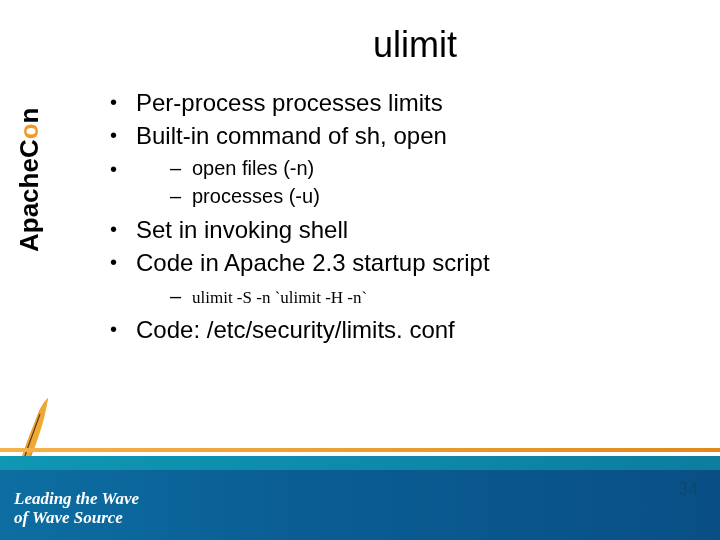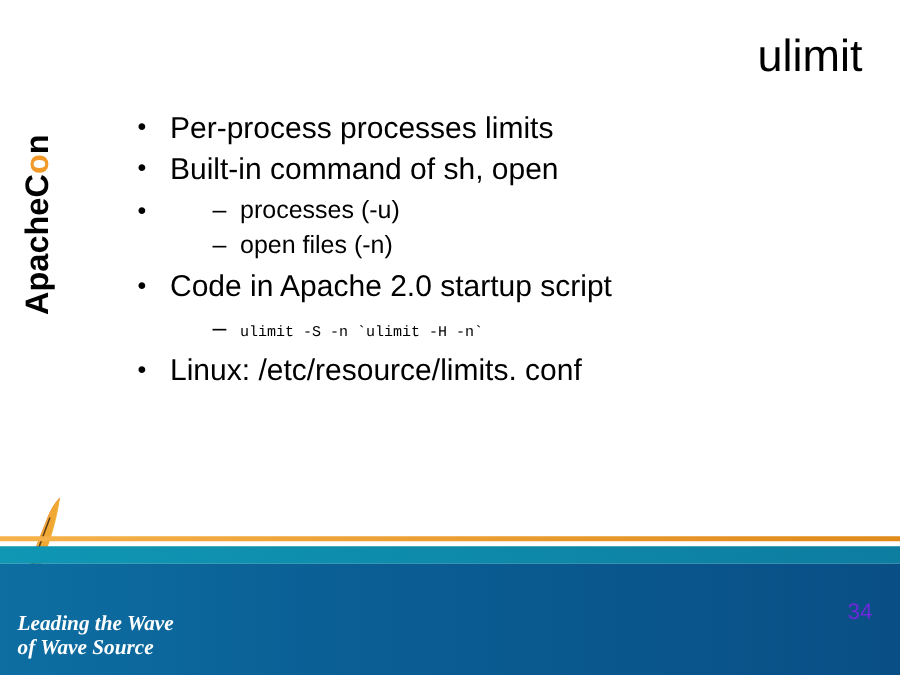--- a/index.html
+++ b/index.html
@@ -36,44 +36,44 @@
     position:absolute;left:8px;top:396px;
   }
   
   .content{
     position:absolute;left:80px;right:30px;top:10px;
     color:#000;
   }
   .title{
     font-size:36px;
     font-weight:400;
-    text-align:right;
+    text-align:center;
     margin:14px 0 22px 0;
     padding-left:60px;
   }
   ul.top{
     list-style:none;margin:0 0 0 30px;padding:0;
     font-size:24px;line-height:1.28;
   }
   ul.top>li{position:relative;padding-left:26px;margin:2px 0}
   ul.top>li::before{
     content:"•";position:absolute;left:0;top:0;color:#000;font-size:20px;line-height:1.4;
   }
   ul.sub{
     list-style:none;margin:4px 0 6px 34px;padding:0;
     font-size:20px;line-height:1.32;
   }
   ul.sub>li{position:relative;padding-left:22px;margin:1px 0}
   ul.sub>li::before{
     content:"–";position:absolute;left:0;top:0;color:#000;
   }
-  .code{font-family:Liberation Mono, monospace;font-size:12px}
+  .code{font-family:Liberation Serif, serif;font-size:17px}
   
   .footer{
-    position:absolute;left:0;right:0;bottom:0;height:111px;
+    position:absolute;left:0;right:0;bottom:0;height:92px;
   }
   .stripe-orange{
     position:absolute;left:0;right:0;top:0;height:4px;
     background:linear-gradient(90deg,#f6b24a,#e08a1a);
   }
   .stripe-teal{
     position:absolute;left:0;right:0;top:8px;height:14px;
     background:linear-gradient(90deg,#0f97b4,#0d7da0);
   }
   .footer-body{
@@ -81,21 +81,21 @@
     background:linear-gradient(90deg,#0d6ea2,#0a5e94 40%,#094f86);
   }
   .tagline{
     position:absolute;left:14px;bottom:12px;
     color:#fff;font-style:italic;font-weight:700;
     font-size:17px;line-height:1.15;
     font-family:Georgia,"Times New Roman",serif;
   }
   .pagenum{
     position:absolute;right:22px;bottom:40px;
-    color:#6d28d9;font-size:18px;text-align:right;
+    color:#0c4a6e;font-size:18px;text-align:right;
   }
 </style>
 </head>
 <body>
 
 <div class="sidebar">
   <div class="brand">
     <span>ApacheC</span><span class="accent">o</span><span>n</span>
   </div>
   <svg class="feather" width="46" height="92" viewBox="0 0 46 92">
@@ -106,33 +106,34 @@
 </div>
 
 <div class="content">
   <div class="title">ulimit</div>
 
   <ul class="top">
     <li>Per-process processes limits</li>
     <li>Built-in command of sh, open</li>
     <li>
       <ul class="sub">
+        <li>open files (-n)</li>
         <li> processes (-u)</li>
-        <li>open files (-n)</li>
       </ul>
     </li>
+    <li>Set in invoking shell</li>
     <li>
-      <span>Code in Apache 2.0 startup script</span>
+      <span>Code in Apache 2.3 startup script</span>
       <ul class="sub">
         <li>
           <span class="code">ulimit -S -n `ulimit -H -n`</span>
         </li>
       </ul>
     </li>
-    <li>Linux: /etc/resource/limits. conf</li>
+    <li>Code: /etc/security/limits. conf</li>
   </ul>
 </div>
 
 <div class="footer">
   <div class="stripe-orange"></div>
   <div class="stripe-teal"></div>
   <div class="footer-body">
     <div class="tagline">
       <span>Leading the Wave</span><br>
       <span>of Wave Source</span>

